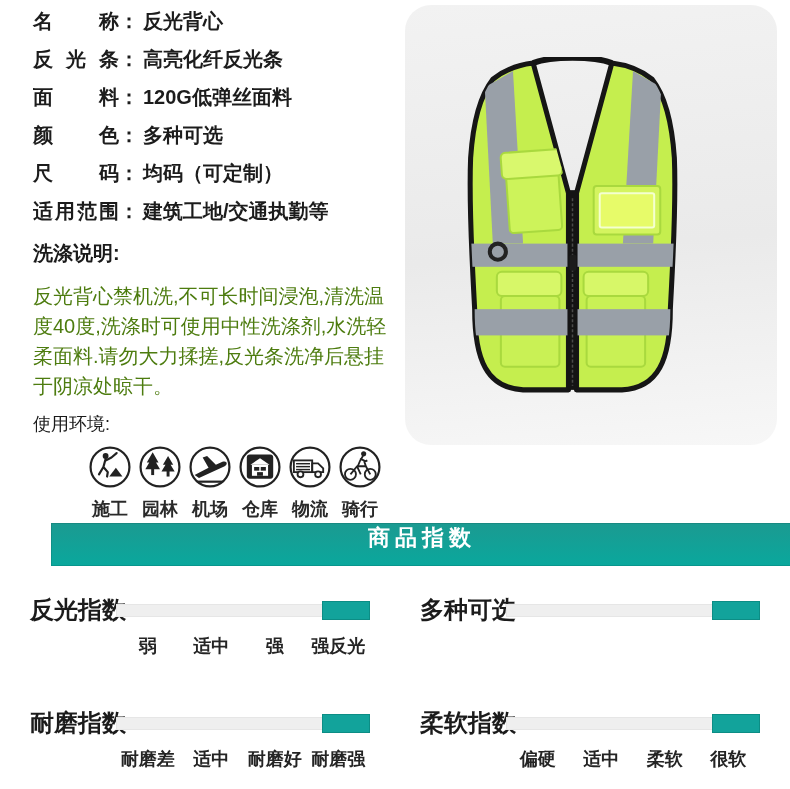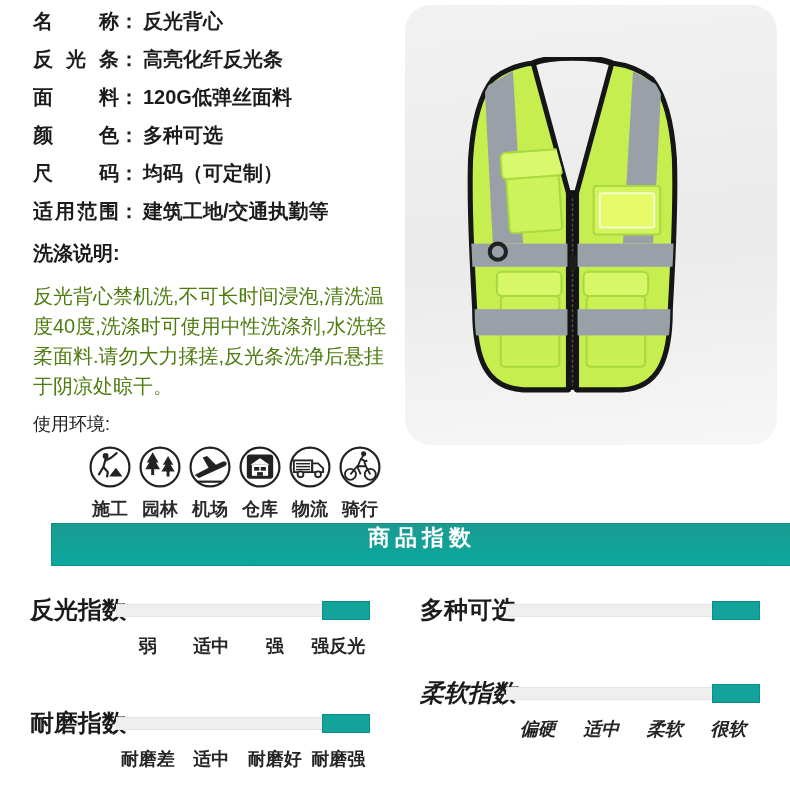--- a/index.html
+++ b/index.html
@@ -47,21 +47,21 @@
   .idx-bar { position:relative; flex:1; height:13px; background:#efefef;
              box-shadow:inset 0 0 0 1px #e6e6e6; }
   .idx-active { position:absolute; right:0; top:-3px; width:19%; height:19px;
                 background:#12a39b; border:1px solid #0c8d85; }
   .idx-scale { display:flex; margin-left:86px; margin-top:11px; }
   .idx-scale span { flex:1; text-align:center; font-size:18px; font-weight:600; color:#242424;
                     white-space:nowrap; }
   #idx-0 { left:30px;  top:597px; }
   #idx-1 { left:420px; top:597px; }
   #idx-2 { left:30px;  top:710px; }
-  #idx-3 { left:420px; top:680px;font-style:italic; }
+  #idx-3 { left:420px; top:710px; }
 </style>
 </head>
 <body>
 
 <div class="page">
 
   <div class="left-col">
 
     <div class="spec-row">
       <span class="spec-label">名称</span>

